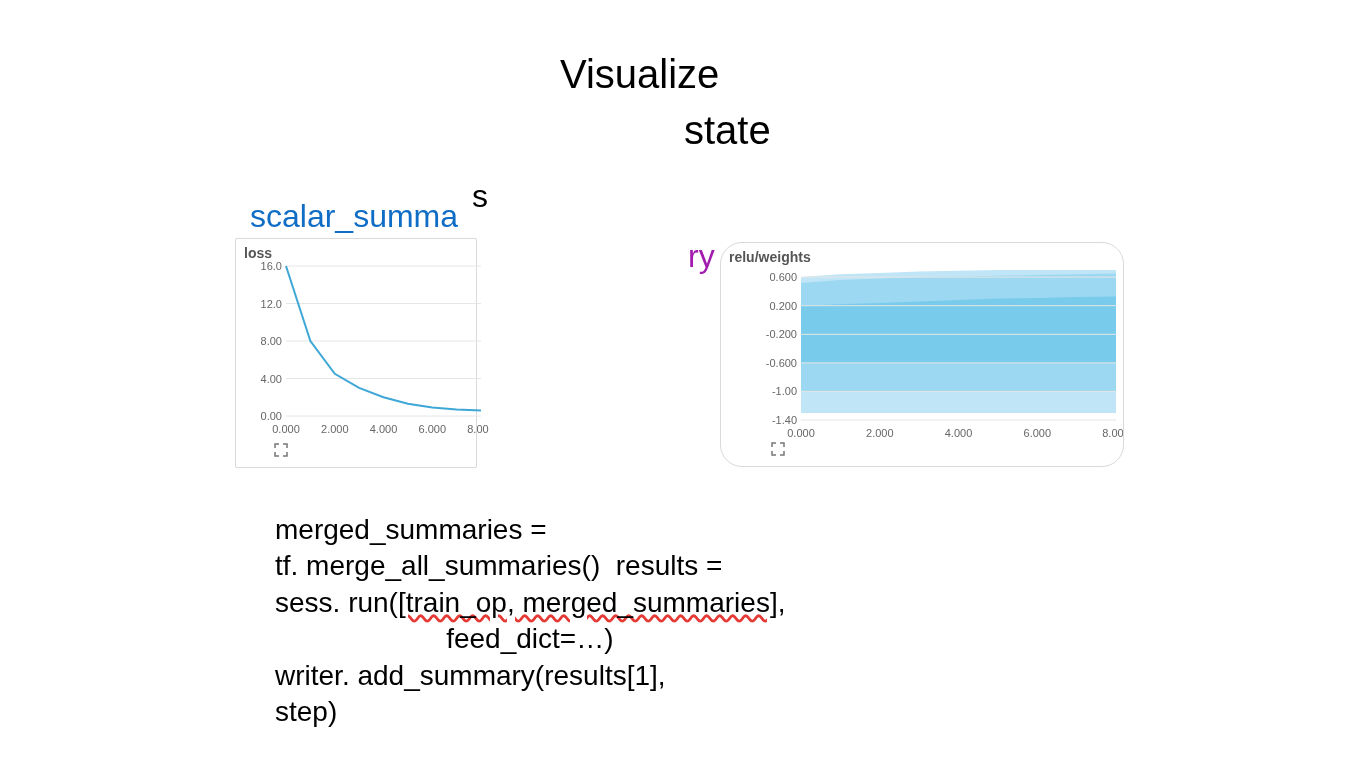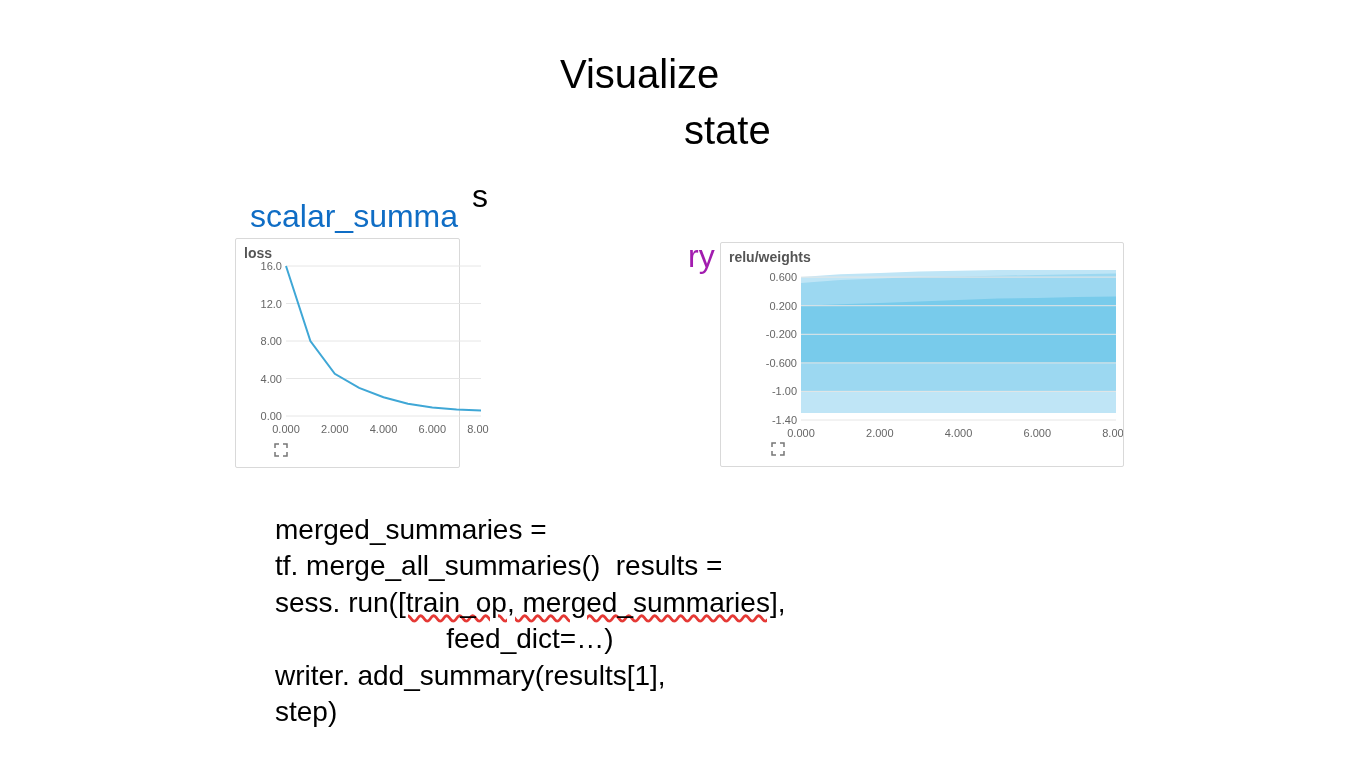--- a/index.html
+++ b/index.html
@@ -66,28 +66,29 @@
   .chart-card {
     position: absolute;
     box-sizing: border-box;
     border: 1px solid #d9d9d9;
     border-radius: 2px;
     background: #fff;
   }
   .card-loss {
     left: 235px;
     top: 238px;
-    width: 225px;
+    width: 242px;
     height: 230px;
   }
   .card-hist {
     left: 720px;
     top: 242px;
     width: 404px;
     height: 225px;
+    border-radius: 22px;
   }
   .card-title {
     position: absolute;
     left: 8px;
     top: 6px;
     font-size: 14px;
     font-weight: 600;
     color: #555;
   }
   .expand-icon {

